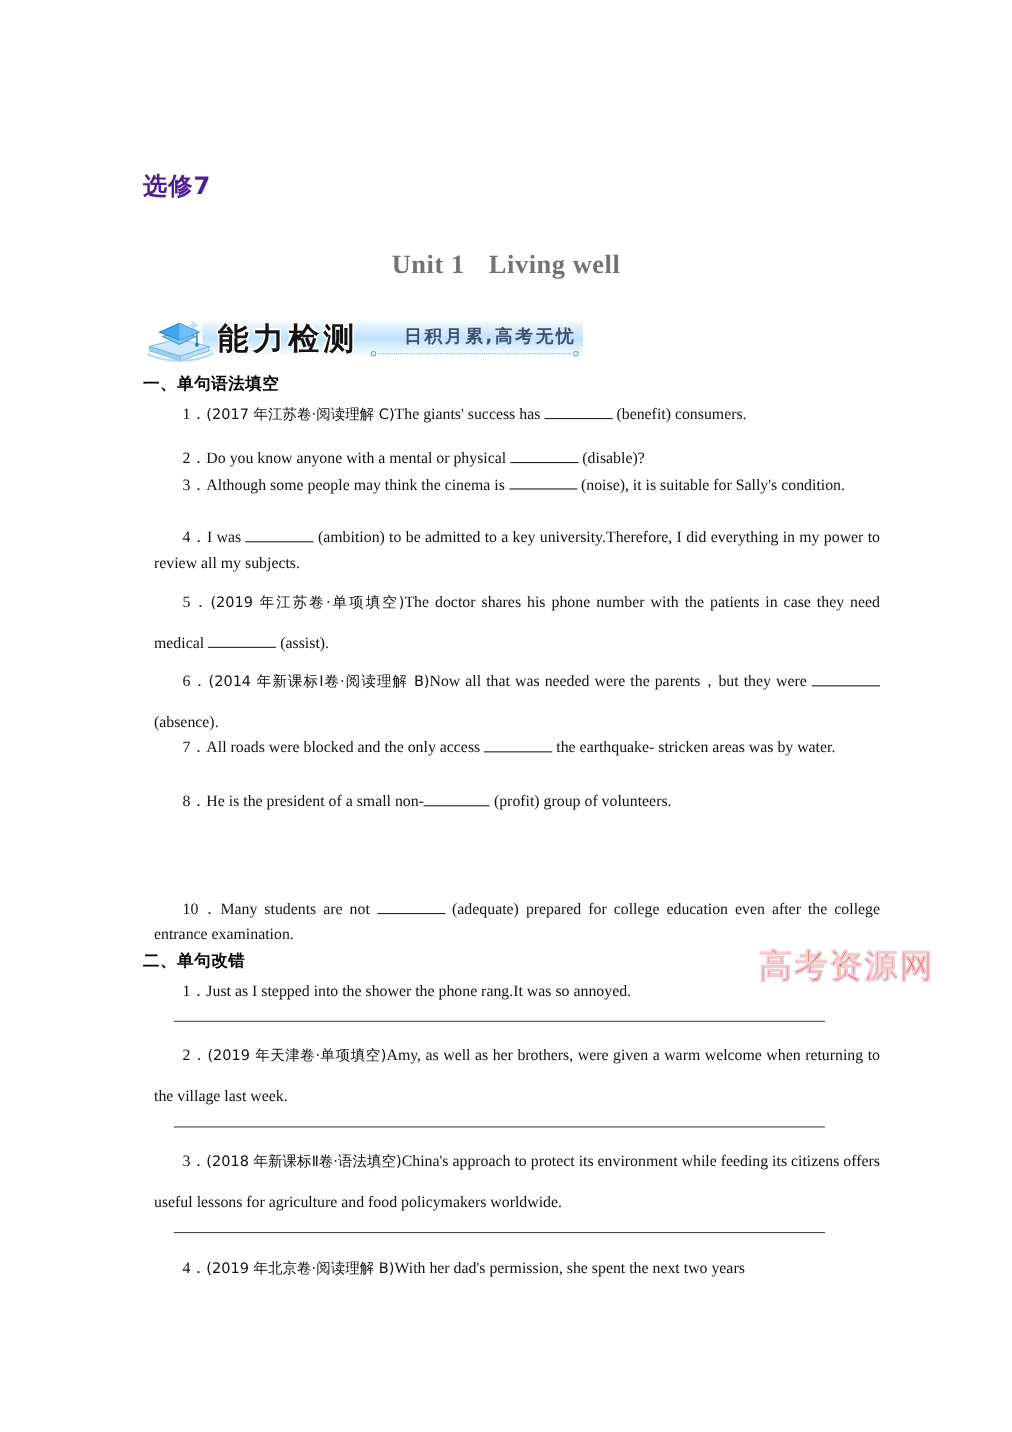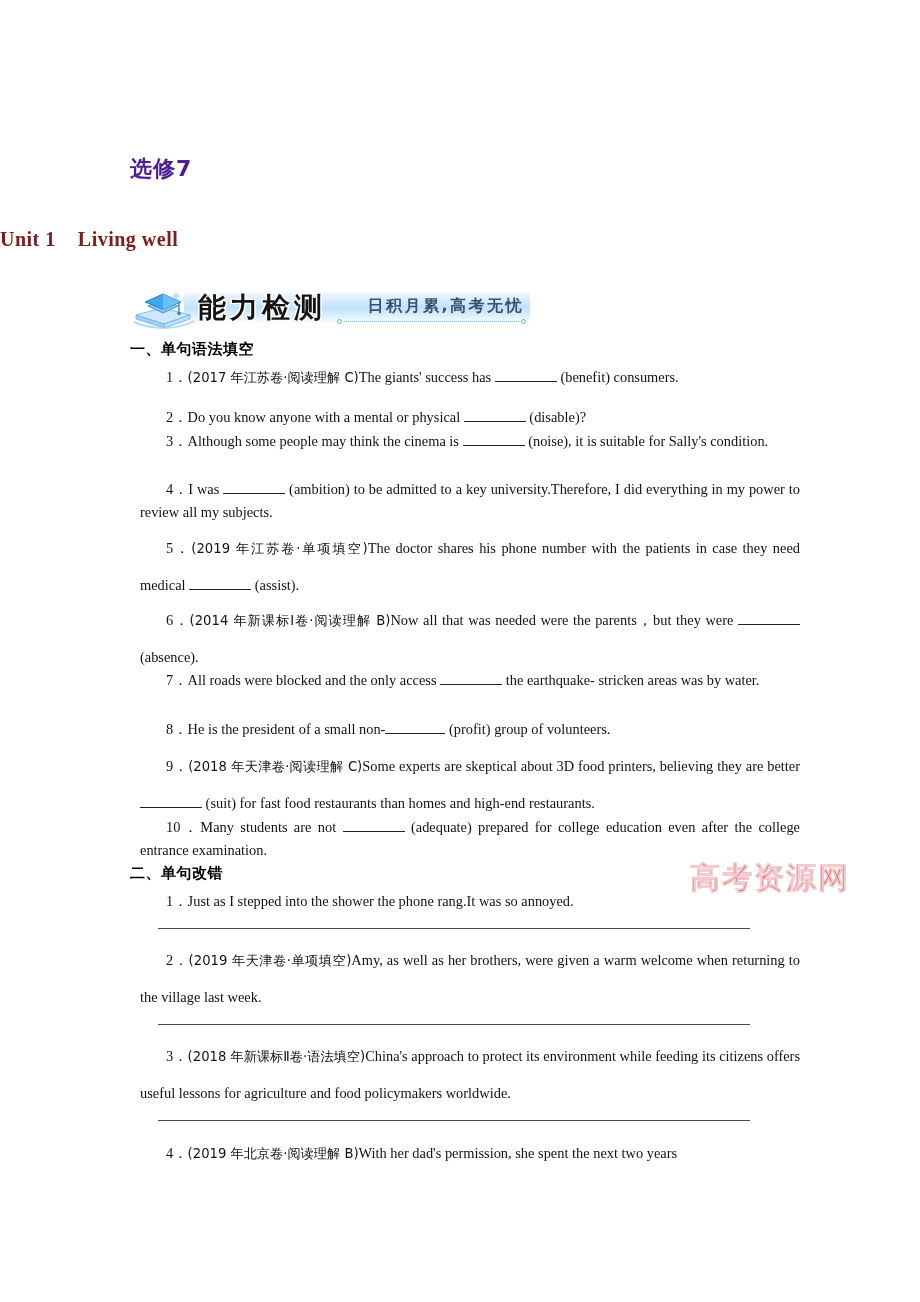--- a/index.html
+++ b/index.html
@@ -49,25 +49,25 @@
     color: #4c1d95;
     letter-spacing: 1px;
   }
 
   
   .unit-title {
     position: absolute;
     left: 0;
     right: 0;
     top: 228px;
-    text-align: left;
+    text-align: center;
     font-family: "Liberation Serif", serif;
-    font-size: 20px;
-    font-weight: 700;
-    color: #7f1d1d;
+    font-size: 24px;
+    font-weight: 700;
+    color: #737373;
     letter-spacing: .5px;
   }
   .unit-title .gap { display: inline-block; width: 22px; }
 
   
   .banner {
     position: absolute;
     left: 132px;
     top: 288px;
     width: 398px;
@@ -272,23 +272,20 @@
   </div>
 
   <div class="q indent" style="top:669px;">
     <span>7．</span><span>All roads were blocked and the only access </span><span class="blank w1"></span><span> the earthquake- stricken areas was by water.</span>
   </div>
 
   <div class="q indent" style="top:718px;">
     <span>8．</span><span>He is the president of a small non-</span><span class="blank w2"></span><span> (profit) group of volunteers.</span>
   </div>
 
-  <div class="q indent wide-spaced" style="top:748px;">
-    <span>9．</span><span class="cn">(2018 年天津卷·阅读理解 C)</span><span>Some experts are skeptical about 3D food printers, believing they are better </span><span class="blank w1"></span><span> (suit) for fast food restaurants than homes and high-end restaurants.</span>
-  </div>
 
   <div class="q indent" style="top:816px;">
     <span>10．</span><span>Many students are not </span><span class="blank w1"></span><span> (adequate) prepared for college education even after the college entrance examination.</span>
   </div>
 
   <div class="section-heading" style="top:864px;">二、单句改错</div>
 
   <div class="q indent" style="top:890px;">
     <span>1．</span><span>Just as I stepped into the shower the phone rang.It was so annoyed.</span>
   </div>

